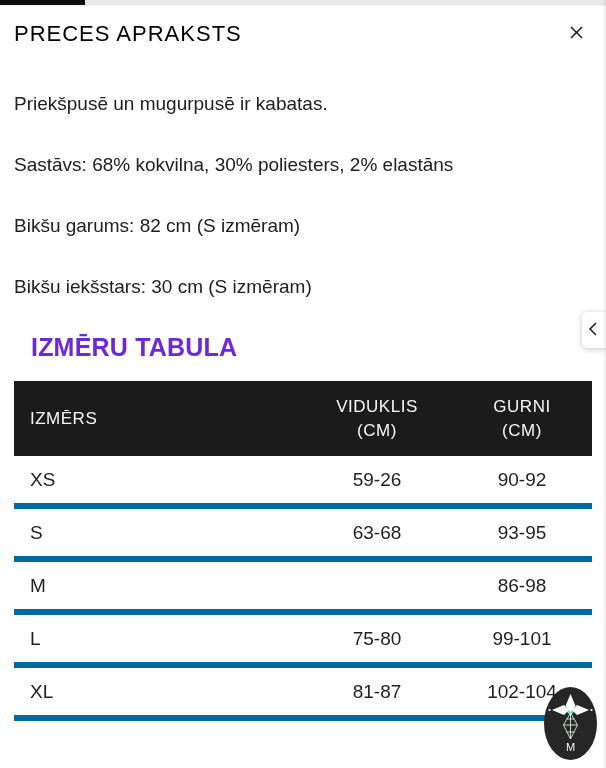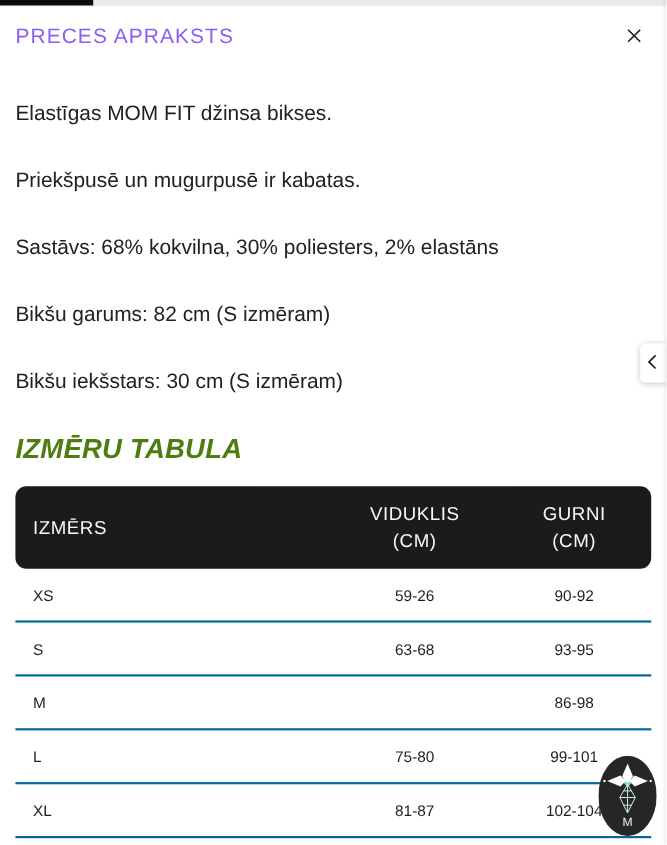--- a/index.html
+++ b/index.html
@@ -24,52 +24,51 @@
   .top-strip .strip-light { flex: 1; background: #e9e9e9; }
 
   .modal { padding: 0 14px; }
 
   .modal-header {
     margin-top: 15px;
     display: flex; align-items: center; justify-content: space-between;
     height: 26px;
   }
   .modal-title {
-    font-size: 19px; letter-spacing: 1px; color: #8b5cf6;
+    font-size: 22px; letter-spacing: 1px; color: #000000;
     font-weight: 400;
   }
   .close-btn {
     background: none; border: none; padding: 2px; cursor: pointer;
     display: flex; align-items: center; justify-content: center;
     margin-right: 6px;
   }
 
   .desc p {
     font-size: 19px; color: #212121; line-height: 22px;
     margin: 39px 0 0 0; font-weight: 400;
   }
   .desc p:first-child { margin-top: 46px; }
 
   .size-heading {
-    margin: 34px 0 0 0;
+    margin: 34px 0 0 17px;
     font-size: 25px; line-height: 30px; font-weight: 800;
-    color: #4d7c0f; letter-spacing: 0.2px; font-style: italic;
+    color: #6d28d9; letter-spacing: 0.2px;
   }
 
   .size-table { margin-top: 19px; width: 578px; }
   .t-head {
     display: flex; align-items: center;
     background: #1b1b1b; color: #f7f7f7;
     height: 75px;
-    border-radius: 10px;
   }
   .t-row {
     display: flex; align-items: center;
-    height: 47px; border-bottom: 2px solid #0369a1;
-    font-size: 14px; color: #1f1f1f;
+    height: 47px; border-bottom: 6px solid #0369a1;
+    font-size: 19px; color: #1f1f1f;
   }
   .c-size  { flex: 1; text-align: left; padding-left: 16px; }
   .c-waist { width: 150px; text-align: center; }
   .c-hips  { width: 140px; text-align: center; }
   .t-head .cell { font-size: 17px; letter-spacing: 0.5px; line-height: 24px; font-weight: 400; }
   .cell-line { display: block; }
   .cell-line:empty { display: none; }
   .t-head .c-waist .cell-line, .t-head .c-hips .cell-line { }
 
   
@@ -115,21 +114,20 @@
         <span>
           <svg width="15" height="15" viewBox="0 0 15 15">
             <line x1="2" y1="2" x2="13" y2="13" stroke="#161616" stroke-width="1.4"></line>
             <line x1="13" y1="2" x2="2" y2="13" stroke="#161616" stroke-width="1.4"></line>
           </svg>
         </span>
       </button>
     </div>
 
     <div class="desc">
-      <p>Elastīgas MOM FIT džinsa bikses.</p>
       <p>Priekšpusē un mugurpusē ir kabatas.</p>
       <p>Sastāvs: 68% kokvilna, 30% poliesters, 2% elastāns</p>
       <p>Bikšu garums: 82 cm (S izmēram)</p>
       <p>Bikšu iekšstars: 30 cm (S izmēram)</p>
     </div>
 
     <h2 class="size-heading">IZMĒRU TABULA</h2>
 
     <div class="size-table">
       <div class="t-head">

